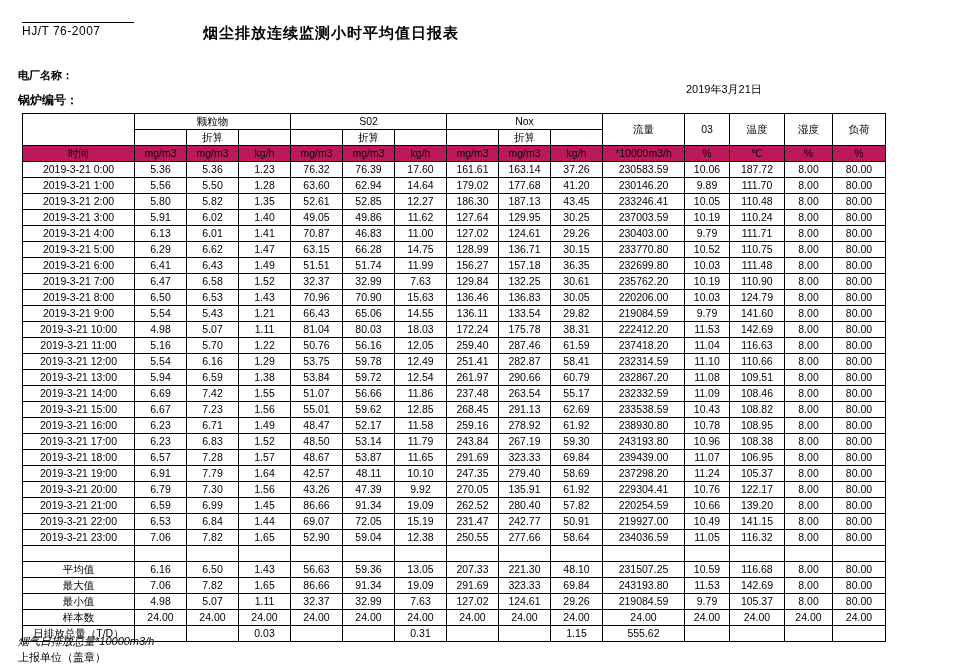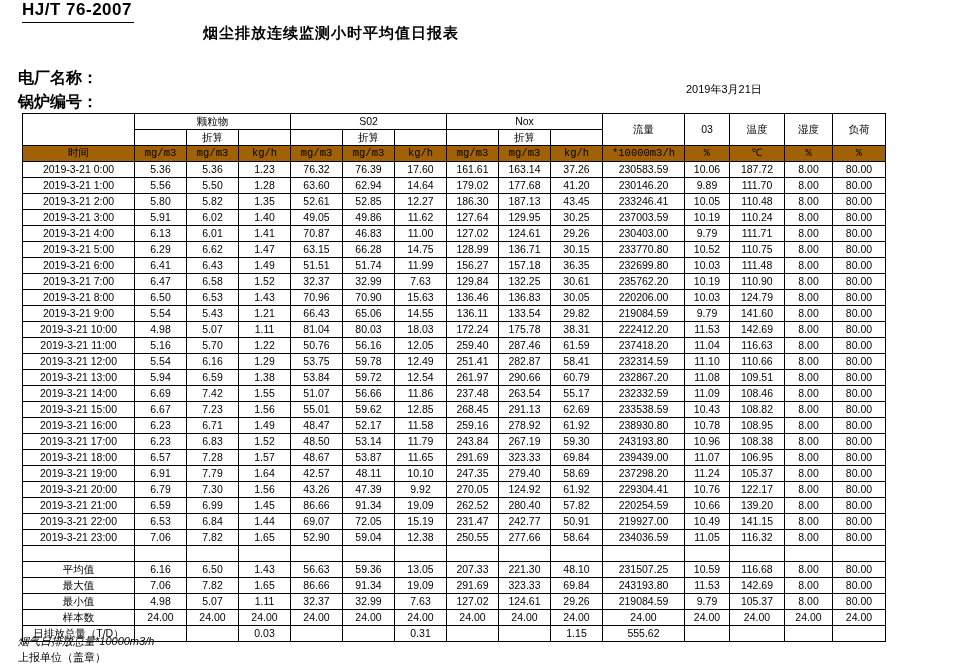--- a/index.html
+++ b/index.html
@@ -6,58 +6,58 @@
   body{
     width:974px;height:670px;
     background:#ffffff;
     font-family:"Liberation Sans","DejaVu Sans",sans-serif;
     font-size:11px;
     color:#000000;
     overflow:hidden;
     position:relative;
   }
   .doc-code{
-    position:absolute;left:22px;top:0;
-    font-size:17px;font-weight:bold;letter-spacing:0.5px;
+    position:absolute;left:22px;top:24px;
+    font-size:12px;font-weight:normal;letter-spacing:0.5px;
   }
   .code-underline{
     position:absolute;left:22px;top:22px;width:112px;height:1px;background:#000;
   }
   .doc-title{
     position:absolute;left:0;top:24px;width:640px;
     text-align:center;font-size:15px;font-weight:bold;
     letter-spacing:1px;
     padding-left:11px;
   }
   .label-plant{
-    position:absolute;left:18px;top:68px;font-size:16px;font-weight:bold;
+    position:absolute;left:18px;top:68px;font-size:11px;font-weight:bold;
   }
   .label-boiler{
-    position:absolute;left:18px;top:92px;font-size:16px;font-weight:bold;
+    position:absolute;left:18px;top:92px;font-size:12px;font-weight:bold;
   }
   .report-date{
     position:absolute;left:686px;top:82px;font-size:11px;
   }
   table.main{
     position:absolute;left:22px;top:113px;
     border-collapse:collapse;
     table-layout:fixed;
   }
   table.main td,table.main th{
     border:1px solid #000000;
     font-size:10.5px;
     font-weight:normal;
     padding:0;
     height:15px;
     line-height:15px;
     text-align:center;
     white-space:nowrap;
     overflow:hidden;
   }
-  .hdr-green{background:#a16207;font-family:Liberation Mono, monospace;}
+  .hdr-green{background:#be185d;}
   .hdr-white{background:#ffffff;}
   .data-right{text-align:right;padding-right:5px;}
   .row-label{text-align:right;padding-right:5px;}
   .blank-row td{height:13px;border:1px solid #000;}
   .footer1{
     position:absolute;left:18px;top:634px;font-size:11px;font-style:italic;
   }
   .footer2{
     position:absolute;left:18px;top:650px;font-size:11px;
   }
@@ -478,21 +478,21 @@
       </tr>
       <tr>
         <td class="data-right">2019-3-21 20:00</td>
         <td class="data-right">6.79</td>
         <td class="data-right">7.30</td>
         <td class="data-right">1.56</td>
         <td class="data-right">43.26</td>
         <td class="data-right">47.39</td>
         <td class="data-right">9.92</td>
         <td class="data-right">270.05</td>
-        <td class="data-right">124.92</td>
+        <td class="data-right">135.91</td>
         <td class="data-right">61.92</td>
         <td class="data-right">229304.41</td>
         <td class="data-right">10.76</td>
         <td class="data-right">122.17</td>
         <td class="data-right">8.00</td>
         <td class="data-right">80.00</td>
       </tr>
       <tr>
         <td class="data-right">2019-3-21 21:00</td>
         <td class="data-right">6.59</td>

